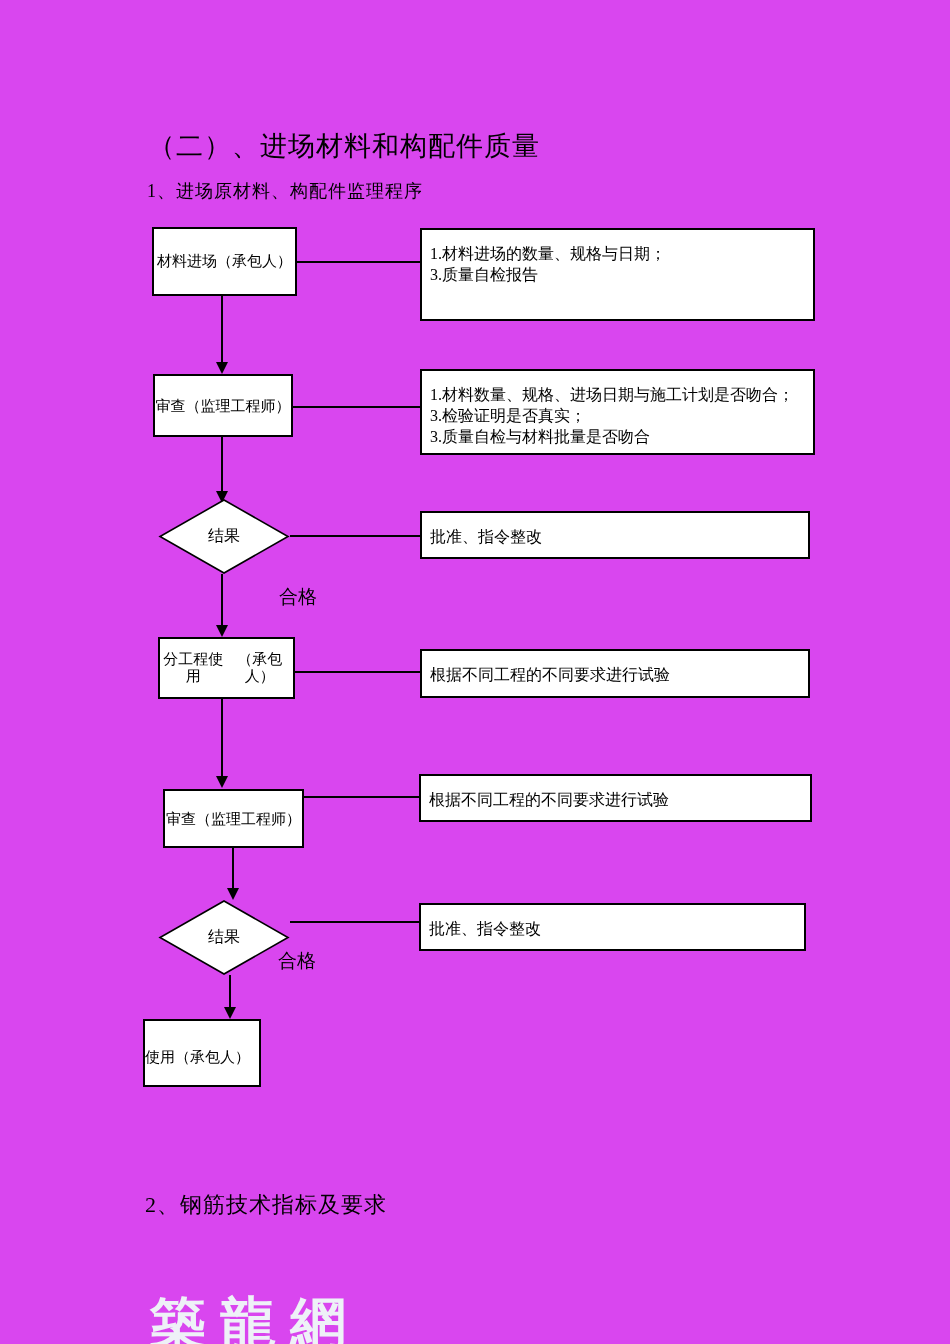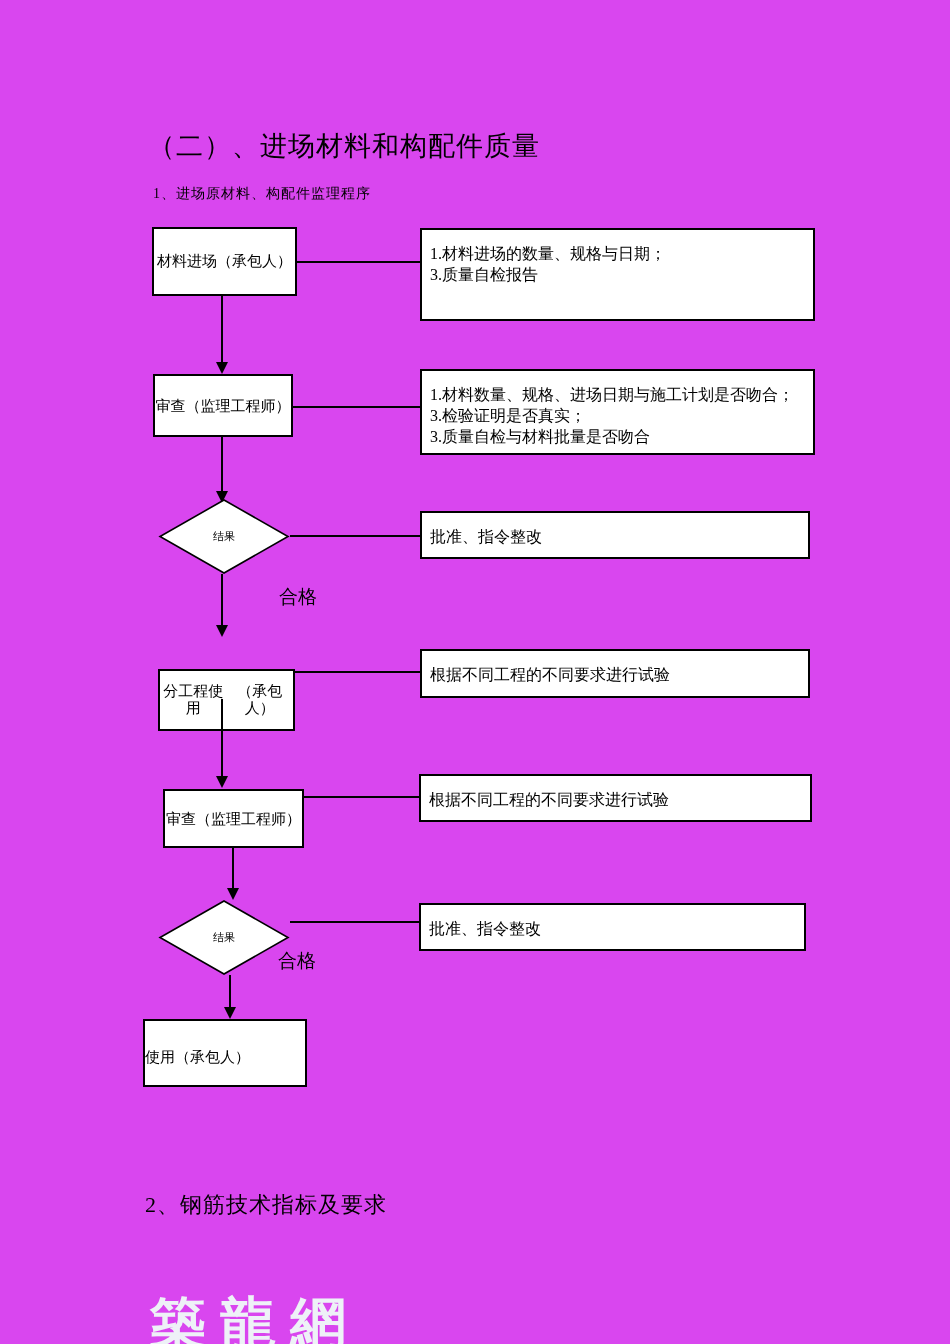--- a/index.html
+++ b/index.html
@@ -11,22 +11,22 @@
     font-family:"Liberation Serif","DejaVu Serif",serif;
     color:#000000;
   }
   .doc-heading {
     position:absolute; left:148px; top:128px;
     font-size:27px; font-weight:normal; letter-spacing:1px;
     white-space:nowrap; margin:0;
   }
   .doc-subheading {
     position:absolute; left:142px; top:174px;
-    font-size:14px; font-weight:normal; letter-spacing:1px;
-    white-space:nowrap; margin:11px;
+    font-size:18px; font-weight:normal; letter-spacing:1px;
+    white-space:nowrap; margin:5px;
   }
   .section2-heading {
     position:absolute; left:145px; top:1190px;
     font-size:22px; font-weight:normal; letter-spacing:1px;
     white-space:nowrap; margin:0;
   }
   .flow-box {
     position:absolute;
     border:2px solid #000;
     background:#fff;
@@ -51,21 +51,21 @@
     border-left:6px solid transparent;
     border-right:6px solid transparent;
     border-top:12px solid #000;
   }
   .diamond { position:absolute; }
   .diamond svg { display:block; }
   .diamond polygon { fill:#ffffff; stroke:#000000; stroke-width:1.6; }
   .diamond-label {
     position:absolute; left:0; top:0; width:100%; height:100%;
     display:flex; align-items:center; justify-content:center;
-    font-size:11px;
+    font-size:16px;
     text-align:right;
   }
   .pass-label { position:absolute; font-size:19px; white-space:nowrap;margin-left:29px; }
   .watermark {
     position:absolute; left:150px; top:1286px;
     font-size:56px; font-weight:bold;
     letter-spacing:14px;
     color:#eef1f7;
     white-space:nowrap;
   }
@@ -114,21 +114,21 @@
   </div>
   <div class="hline" style="left:290px; top:535px; width:130px;"></div>
   <div class="note-box" style="left:420px; top:511px; width:390px; height:48px;">
     <div>批准、指令整改</div>
   </div>
   <div class="pass-label" style="left:250px; top:584px;">合格</div>
 
   <div class="vline" style="left:221px; top:574px; width:2px; height:52px;"></div>
   <div class="arrowhead" style="left:216px; top:625px;"></div>
 
-  <div class="flow-box" style="left:158px; top:669px; width:137px; height:62px;">
+  <div class="flow-box" style="left:158px; top:637px; width:137px; height:62px;">
     <span>分工程使用</span>
     <span>（承包人）</span>
   </div>
   <div class="hline" style="left:295px; top:671px; width:125px;"></div>
   <div class="note-box" style="left:420px; top:649px; width:390px; height:49px;">
     <div>根据不同工程的不同要求进行试验</div>
   </div>
 
   <div class="vline" style="left:221px; top:699px; width:2px; height:77px;"></div>
   <div class="arrowhead" style="left:216px; top:776px;"></div>
@@ -154,21 +154,21 @@
   </div>
   <div class="hline" style="left:290px; top:921px; width:129px;"></div>
   <div class="note-box" style="left:419px; top:903px; width:387px; height:48px;">
     <div>批准、指令整改</div>
   </div>
   <div class="pass-label" style="left:249px; top:948px;">合格</div>
 
   <div class="vline" style="left:229px; top:975px; width:2px; height:34px;"></div>
   <div class="arrowhead" style="left:224px; top:1007px;"></div>
 
-  <div class="flow-box" style="left:143px; top:1019px; width:164px; height:68px; justify-content:flex-start; padding-top:9px;">
+  <div class="flow-box" style="left:143px; top:1019px; width:118px; height:68px; justify-content:flex-start; padding-top:9px;">
     <span>使用</span>
     <span>（承包人）</span>
   </div>
 
   <h2 class="section2-heading">2、钢筋技术指标及要求</h2>
 
   <div class="watermark">築龍網</div>
 
 </div>
 

